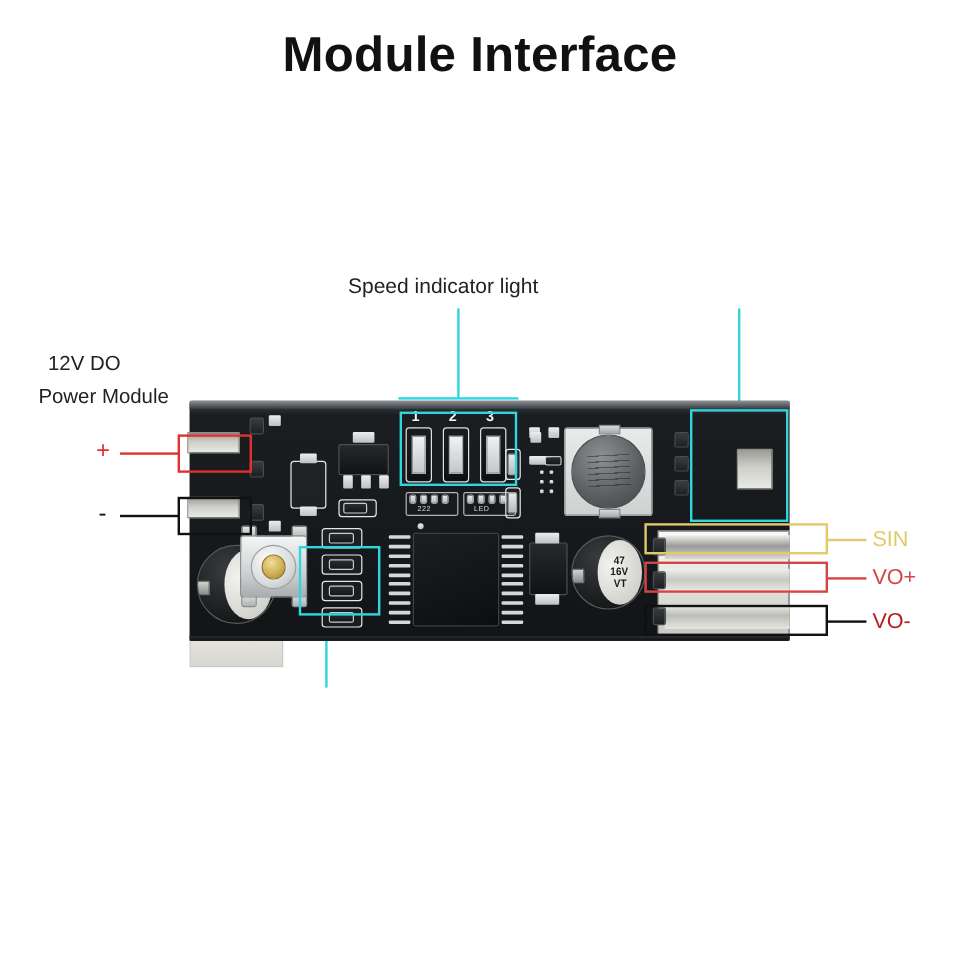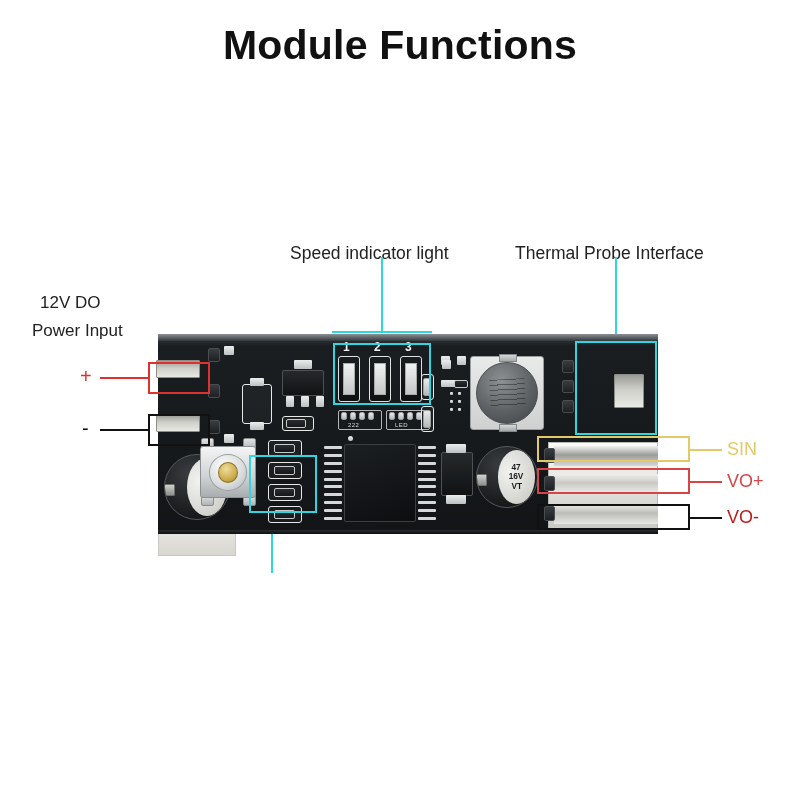--- a/index.html
+++ b/index.html
@@ -17,21 +17,20 @@
     text-align:center;
     font-size:41px;font-weight:bold;color:#111;
     letter-spacing:.2px;
   }
 
   .callout{
     position:absolute;
     font-size:17.5px;
     color:#222;
     white-space:nowrap;
-    margin-top:15px;
   }
 
   .port-label{
     position:absolute;
     font-size:17px;
     color:#222;
     white-space:nowrap;
     line-height:1.35;
   }
 
@@ -237,36 +236,35 @@
   .outwire{
     position:absolute;
     box-sizing:border-box;
   }
 </style>
 </head>
 <body>
 
 <div id="stage">
 
-  <div class="page-title">Module Functions</div>
+  <div class="page-title">Module Interface</div>
 
   <div class="callout" style="left:290px;top:228px;">Speed indicator light</div>
 
-  <div class="callout" style="left:515px;top:228px;">Thermal Probe Interface</div>
 
 
   <div class="lead lead-v" style="left:381px;top:257px;height:75px;"></div>
   <div class="lead lead-h" style="left:332px;top:331px;width:100px;"></div>
 
   <div class="lead lead-v" style="left:615px;top:257px;height:83px;"></div>
 
   <div class="lead lead-v" style="left:271px;top:505px;height:68px;"></div>
 
   <div class="port-label" style="left:40px;top:292px;text-align:right;">12V DO</div>
-  <div class="port-label" style="left:32px;top:320px;">Power Input</div>
+  <div class="port-label" style="left:32px;top:320px;">Power Module</div>
 
   <div class="sign" style="left:80px;top:366px;color:#e03131;">+</div>
   <div class="wire wire-h" style="left:100px;top:377px;width:50px;background:#e03131;"></div>
 
   <div class="sign" style="left:82px;top:418px;color:#111;">-</div>
   <div class="wire wire-h" style="left:100px;top:429px;width:50px;background:#111;"></div>
 
   <div class="wire wire-h" style="left:690px;top:449px;width:32px;background:#e2c96a;"></div>
   <div class="sig-label" style="left:727px;top:439px;color:#e2c96a;">SIN</div>
 

